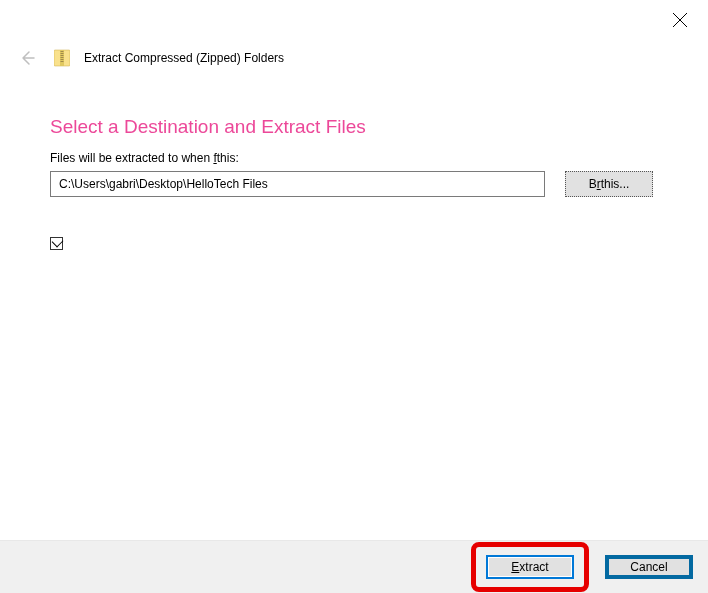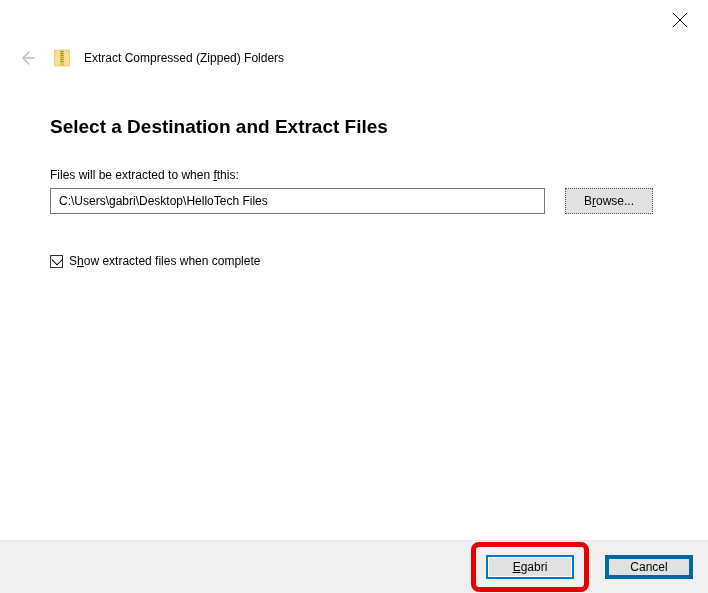--- a/index.html
+++ b/index.html
@@ -46,23 +46,23 @@
     .zip-icon-svg { display: block; }
     .header-title {
       font-size: 12px;
       color: #000;
     }
     .content {
       padding: 38px 50px 0 50px;
     }
     .instruction {
       font-size: 19px;
-      color: #000000;
-      font-weight: 700;
-      margin-bottom: 30px;
+      color: #ec4899;
+      font-weight: 400;
+      margin-bottom: 13px;
     }
     .label-row {
       font-size: 12px;
       color: #000;
       margin-bottom: 6px;
     }
     .underline { text-decoration: underline; }
     .path-row {
       display: flex;
       gap: 20px;
@@ -189,32 +189,29 @@
 <div class="content">
   <h1 class="instruction">Select a Destination and Extract Files</h1>
 
   <div class="label-row">
     <span>Files will be extracted to when </span><span class="underline">f</span><span>this:</span>
   </div>
 
   <div class="path-row">
     <input type="text" class="path-input" value="C:\Users\gabri\Desktop\HelloTech Files" style="">
     <button class="browse-btn">
-      <span>B</span><span class="underline">r</span><span>owse...</span>
+      <span>B</span><span class="underline">r</span><span>this...</span>
     </button>
   </div>
 
   <div class="checkbox-row">
     <div class="checkbox checked"></div>
-    <label class="checkbox-label">
-      <span>S</span><span class="underline">h</span><span>ow extracted files when complete</span>
-    </label>
   </div>
 </div>
 
 <div class="footer">
   <div class="highlight-box">
     <button class="action-btn primary">
-      <span class="underline">E</span><span>gabri</span>
+      <span class="underline">E</span><span>xtract</span>
     </button>
   </div>
   <button class="action-btn">Cancel</button>
 </div>
 
 </body></html>

